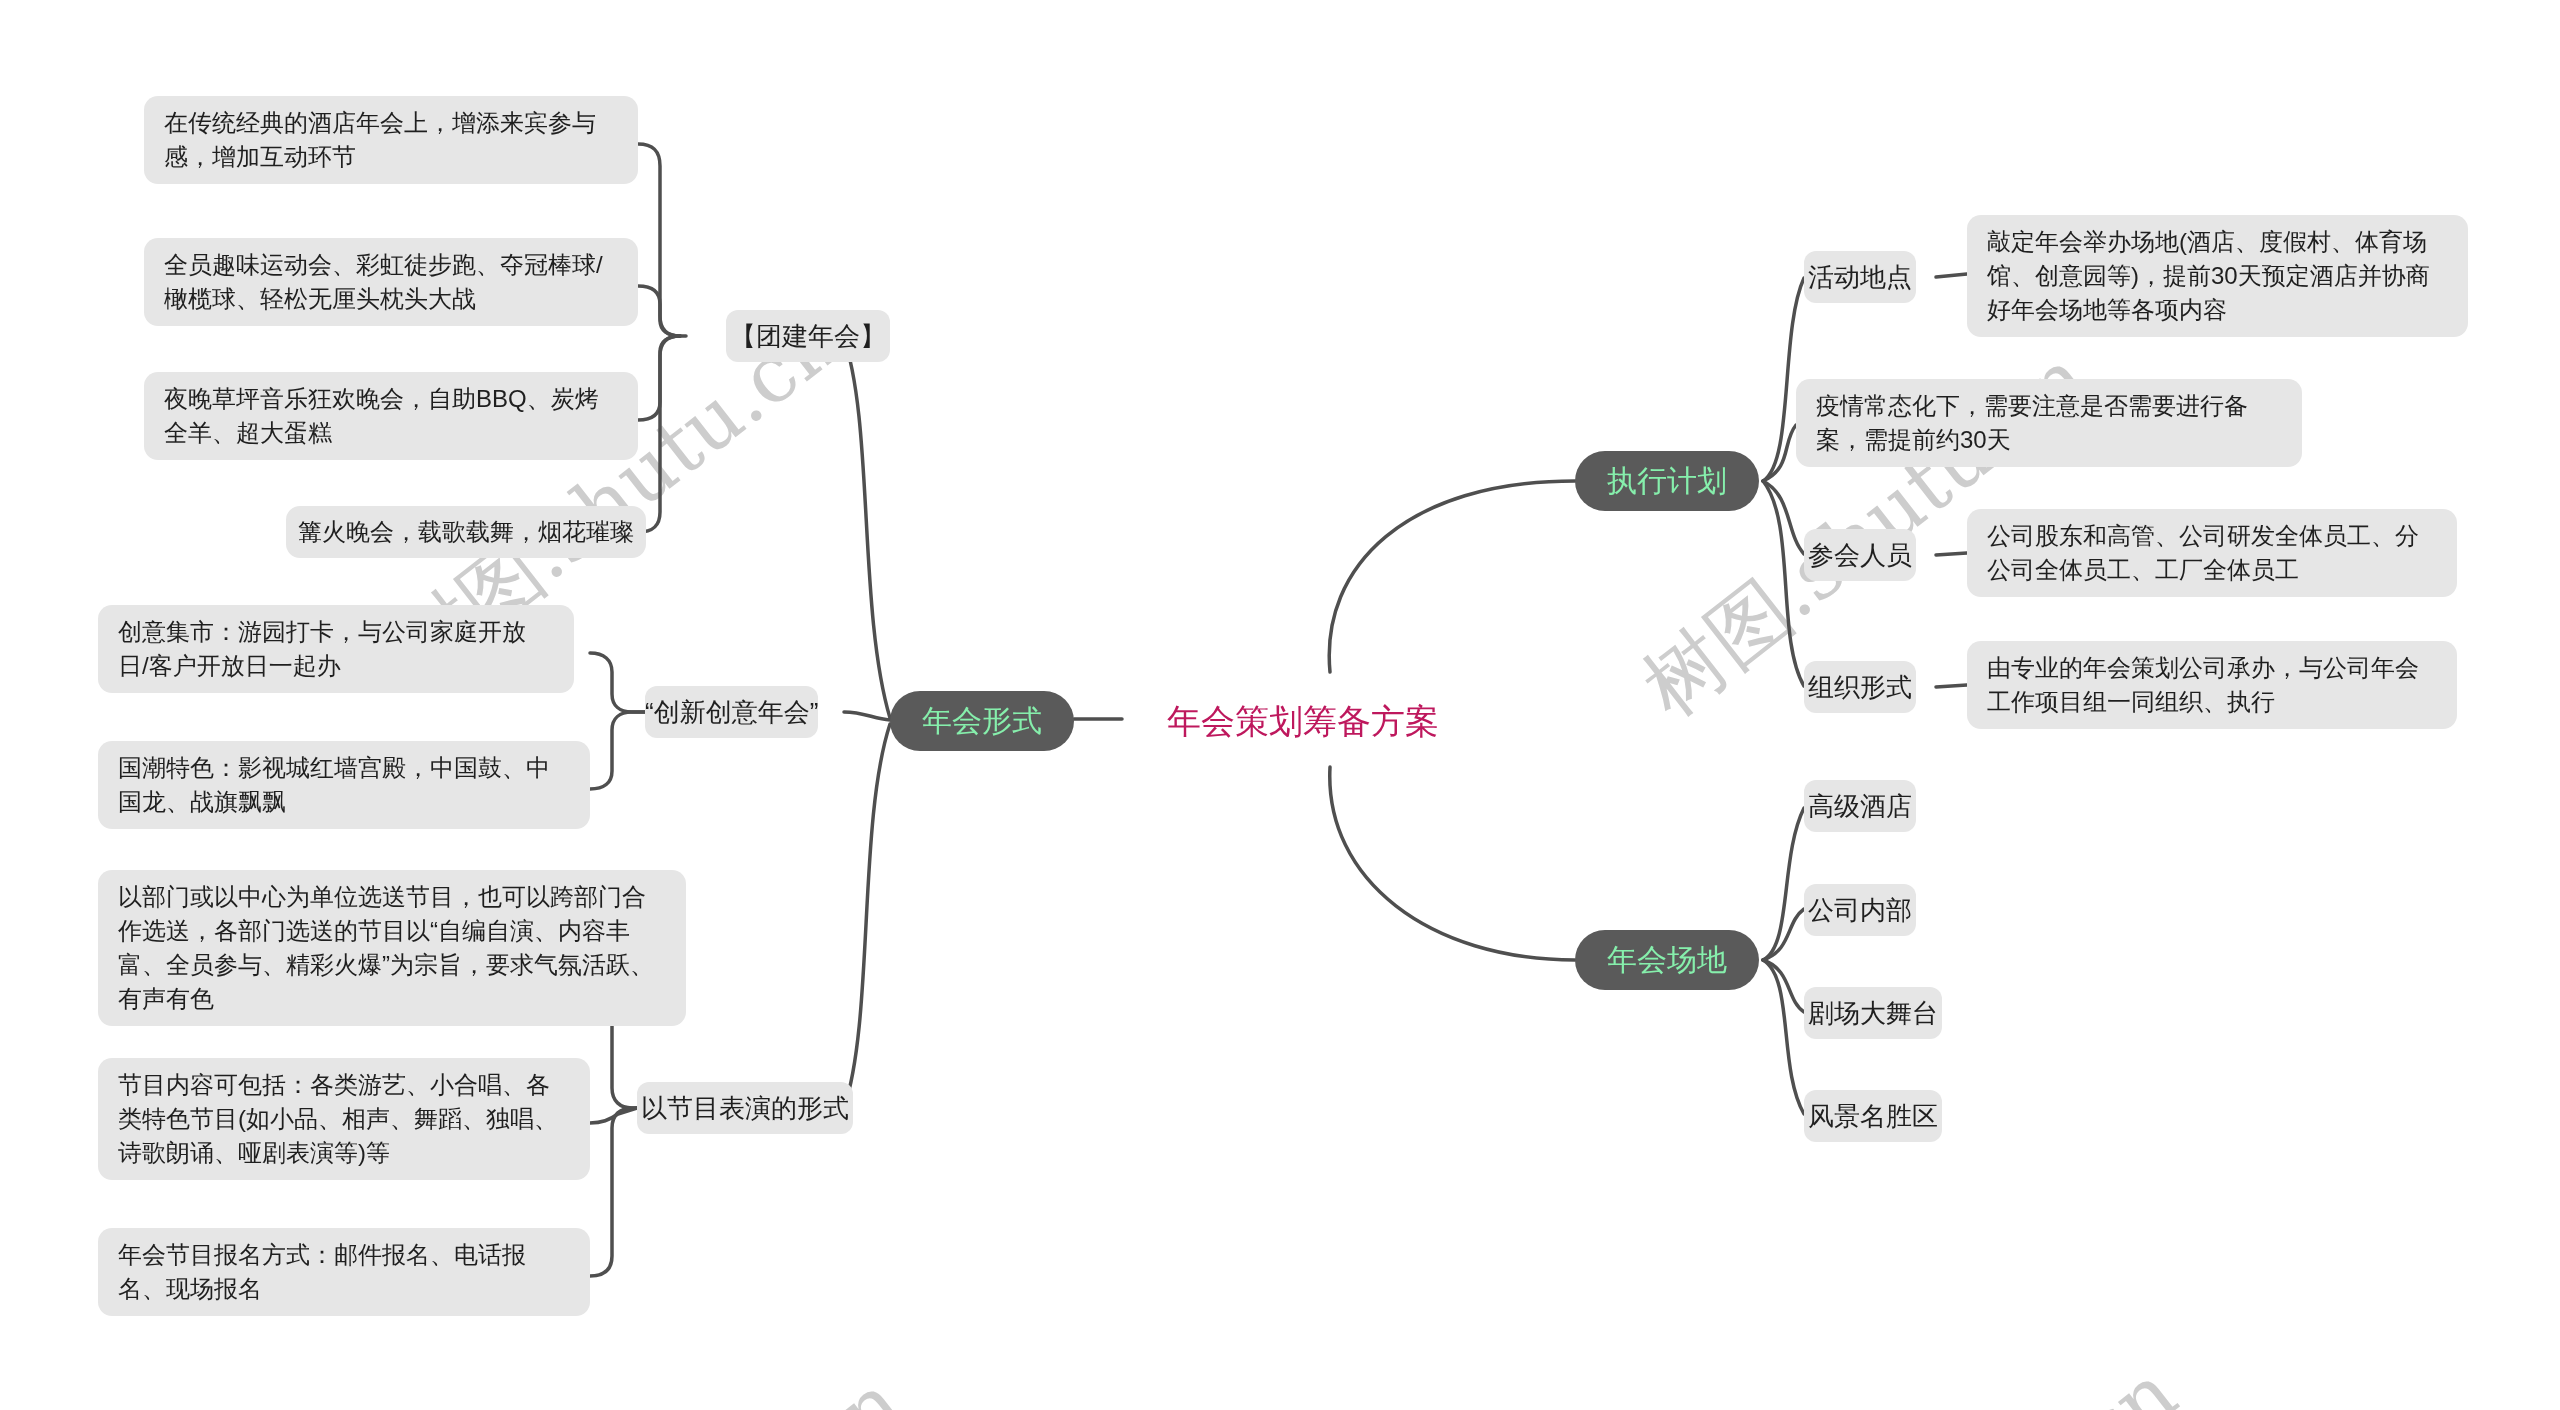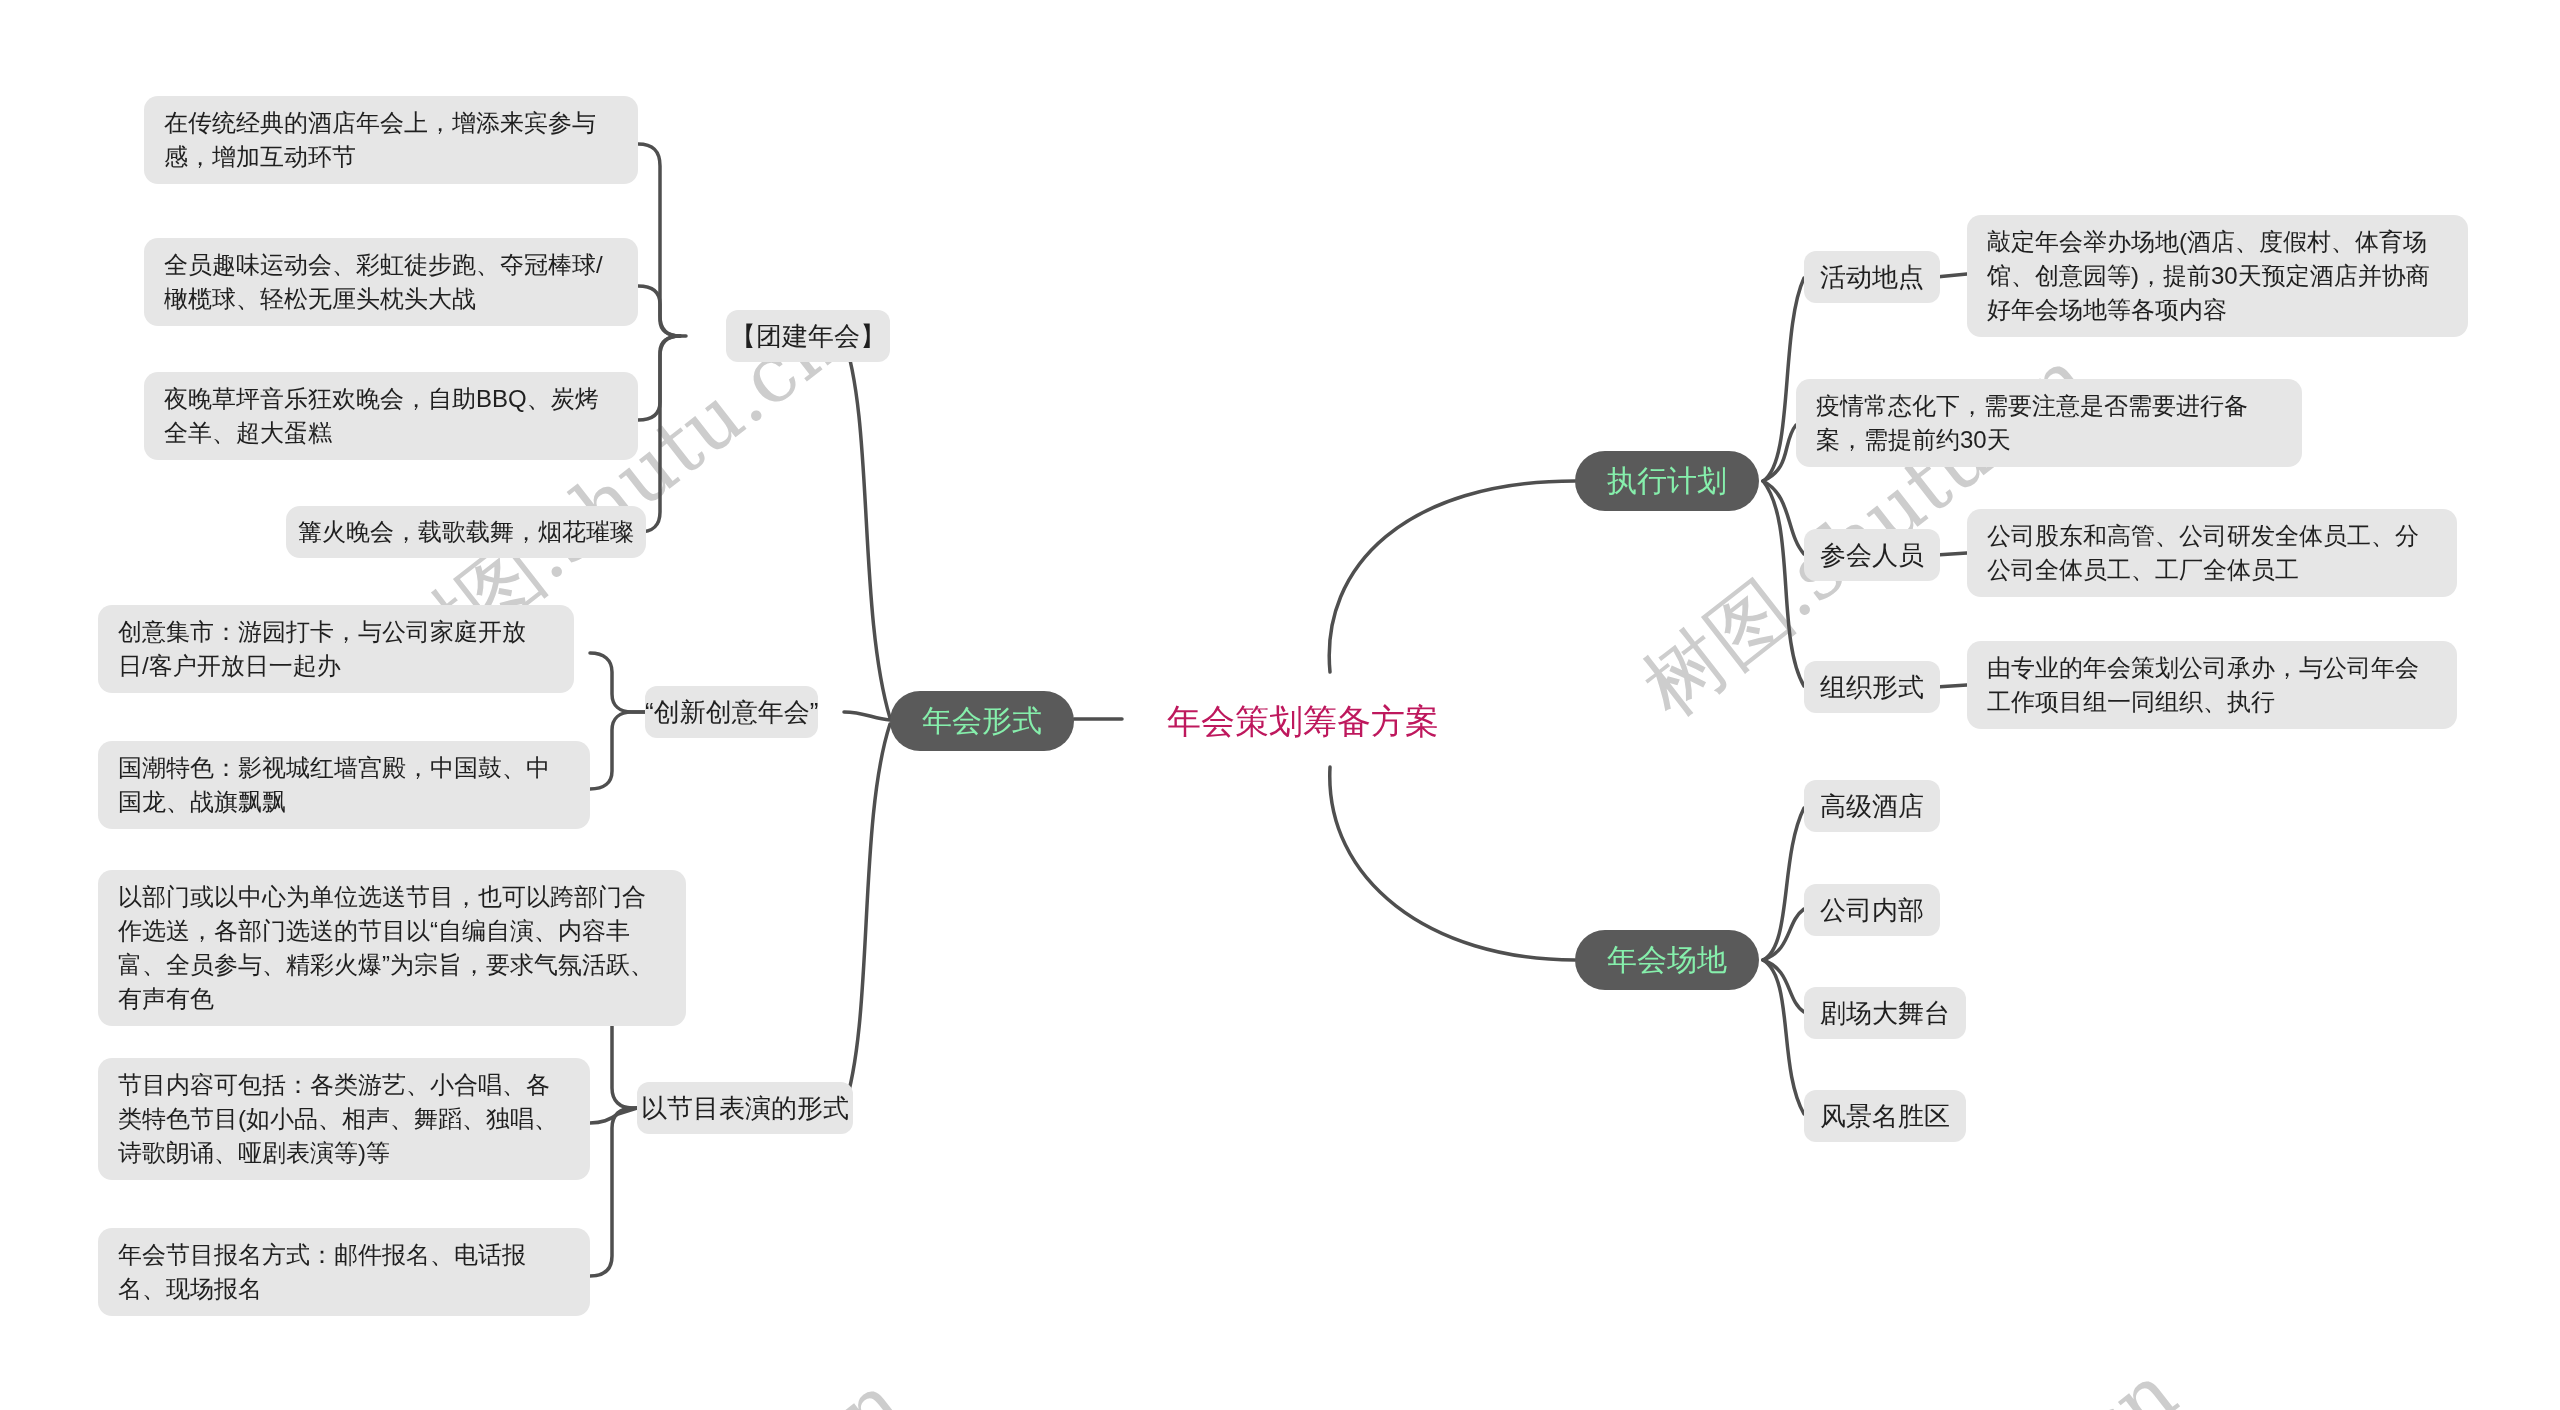--- a/index.html
+++ b/index.html
@@ -24,21 +24,21 @@
     position:absolute;z-index:2;
     background:#e6e6e6;border-radius:14px;
     padding:10px 20px;
     font-size:24px;line-height:34px;color:#1f1f1f;
     box-sizing:border-box;
   }
   .leaf.single{white-space:nowrap;padding:9px 12px;}
   .subnode{
     position:absolute;z-index:2;
     background:#e6e6e6;border-radius:12px;
-    padding:10px 16px;
+    padding:10px 4px;
     font-size:26px;line-height:32px;color:#1f1f1f;
     white-space:nowrap;box-sizing:border-box;
   }
   .mainnode{
     position:absolute;z-index:2;
     background:#5a5a5a;border-radius:32px;
     padding:14px 32px;
     font-size:30px;line-height:32px;color:#86efac;
     white-space:nowrap;box-sizing:border-box;
   }

